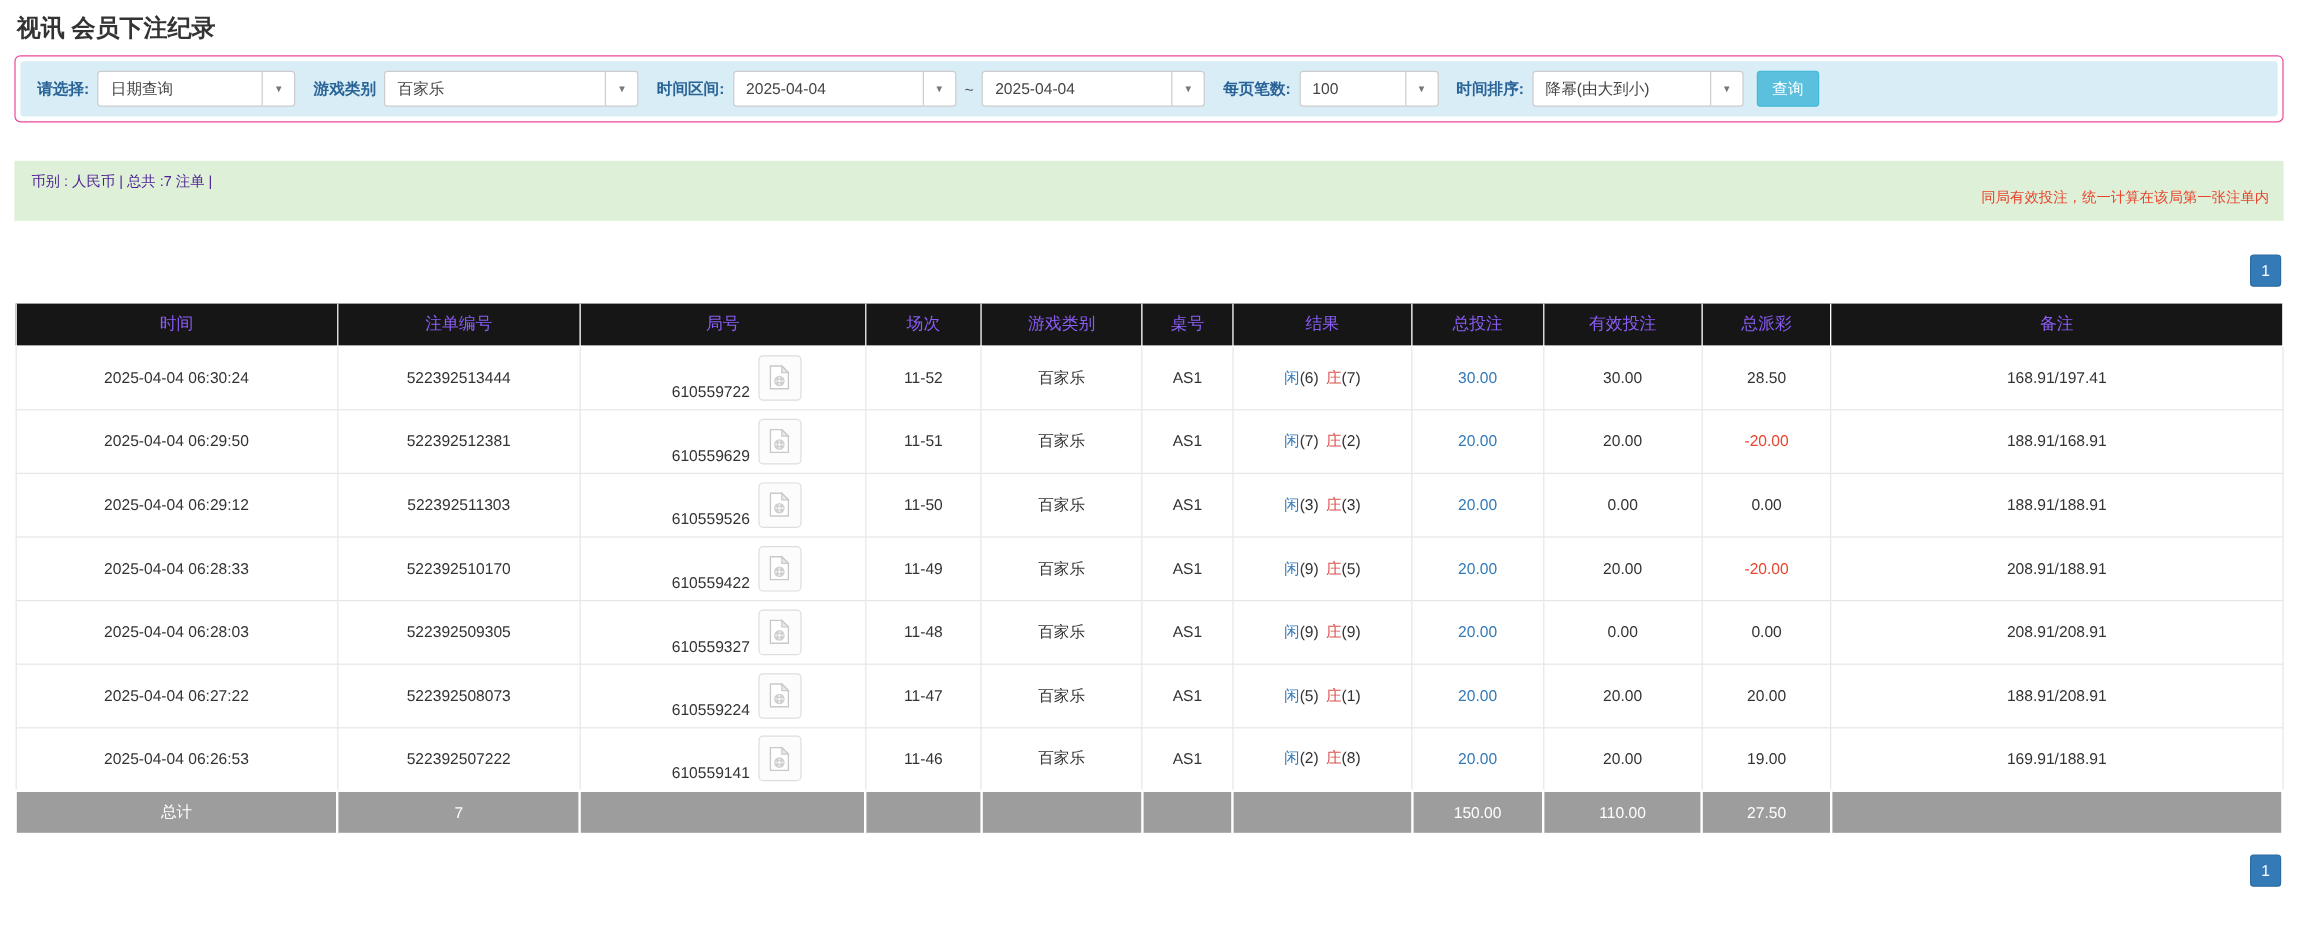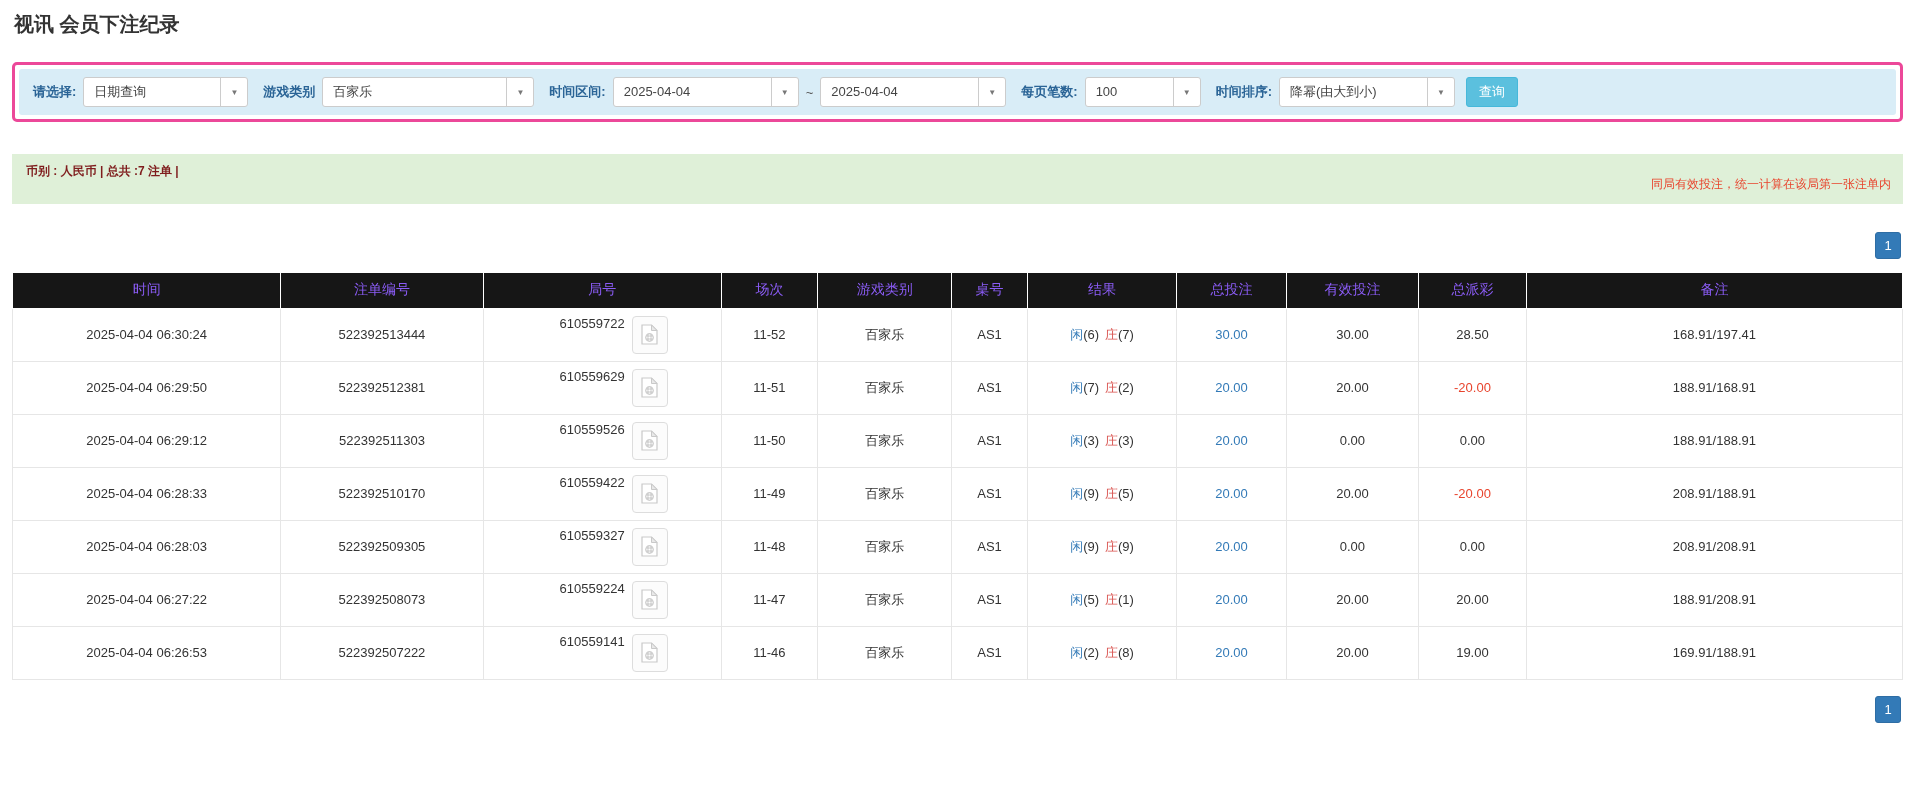--- a/index.html
+++ b/index.html
@@ -6,45 +6,45 @@
   html,body { margin:0; padding:0; }
   body {
     width:1915px; height:791px; overflow:hidden; background:#fff;
     font-family:"Liberation Sans","DejaVu Sans",sans-serif; color:#333;
   }
   .page { position:relative; width:1915px; height:791px; }
 
   h1.title { font-size:20px; font-weight:700; color:#333; margin:10px 0 0 14px; line-height:28px; }
 
   
-  .filter-panel { margin:24px 12px 0; border:3px solid #ec4899; border-radius:5px; padding:4px; }
+  .filter-panel { margin:8px 12px 0; border:1px solid #ec4899; border-radius:5px; padding:4px; }
   .filter-bar { background:#d9edf7; border-radius:3px; padding:8px 6px; display:flex; align-items:center; gap:7px; }
   .flabel { color:#2a6496; font-weight:bold; font-size:13px; white-space:nowrap; margin-left:8px; }
   .sel { display:inline-flex; align-items:stretch; background:#fff; border:1px solid #ccc; border-radius:3px; height:30px; cursor:pointer; flex:none; }
   .sel-text { padding:0 10px; line-height:28px; font-size:13px; color:#444; flex:1; overflow:hidden; white-space:nowrap; }
   .sel-caret { width:27px; border-left:1px solid #ccc; display:flex; align-items:center; justify-content:center; color:#777; font-size:8px; }
   .tilde { color:#555; font-size:13px; }
   .btn-search { background:#5bc0de; border:1px solid #46b8da; color:#fff; font-size:13px; height:30px; padding:0 12px; border-radius:3px; cursor:pointer; margin-left:4px; }
 
   
   .summary-bar { position:relative; margin:32px 12px 0; height:50px; background:#dff0d8; font-size:12px; }
-  .summary-left { position:absolute; left:14px; top:9px; color:#7f1d1d;font-weight:bold; }
+  .summary-left { position:absolute; left:14px; top:9px; color:#4c1d95; }
   .summary-right { position:absolute; right:12px; top:22px; color:#e8442d; }
 
   
   .pager { display:flex; justify-content:flex-end; margin:0 14px; }
   .pager.top { margin-top:28px; margin-bottom:14px; }
   .pager.bottom { margin-top:16px; }
   .page-btn { width:26px; height:27px; background:#337ab7; border:1px solid #2e6da4; color:#fff; font-size:13px; border-radius:3px; cursor:pointer; padding:0; }
 
   
   table.records { width:1891px; margin:0 12px; border-collapse:collapse; table-layout:fixed; }
   thead th { background:#161616; color:#8b5cf6; font-size:14px; font-weight:normal; height:35px; border:1px solid #fff; border-top:none; }
   tbody td { height:53px; text-align:center; font-size:13px; color:#333; border:1px solid #e6e6e6; background:#fff; overflow:hidden; }
-  .round-wrap { display:inline-flex; align-items:flex-start; justify-content:center;margin-left:23px; }
+  .round-wrap { display:inline-flex; align-items:flex-end; justify-content:center;margin-left:23px; }
   .video-btn { width:36px; height:38px; border:1px solid #ddd; background:#fcfcfc; border-radius:4px; cursor:pointer; display:inline-flex; align-items:center; justify-content:center; margin-left:7px; }
   .player { color:#337ab7; }
   .banker { color:#d9534f; margin-left:6px; }
   .score { color:#333; }
   td.link { color:#337ab7; cursor:pointer; }
   td.payout.neg { color:#e8442d; }
   tfoot td { background:#9d9d9d; color:#fff; height:36px; text-align:center; font-size:13px; border:2px solid #fff; }
 </style>
 </head>
 <body>
@@ -345,20 +345,33 @@
     <td>
       <span class="player">闲</span><span class="score">(2)</span><span class="banker">庄</span><span class="score">(8)</span>
     </td>
     <td class="link">20.00</td>
     <td>20.00</td>
     <td class="payout">19.00</td>
     <td>169.91/188.91</td>
   </tr>
       </tbody>
     <tfoot>
+        <tr>
+    <td>总计</td>
+    <td>7</td>
+    <td></td>
+    <td></td>
+    <td></td>
+    <td></td>
+    <td></td>
+    <td>150.00</td>
+    <td>110.00</td>
+    <td>27.50</td>
+    <td></td>
+  </tr>
       </tfoot>
   </table>
 
   <div class="pager bottom">
     <button class="page-btn">1</button>
   </div>
 
 </div>
 
 </body></html>

